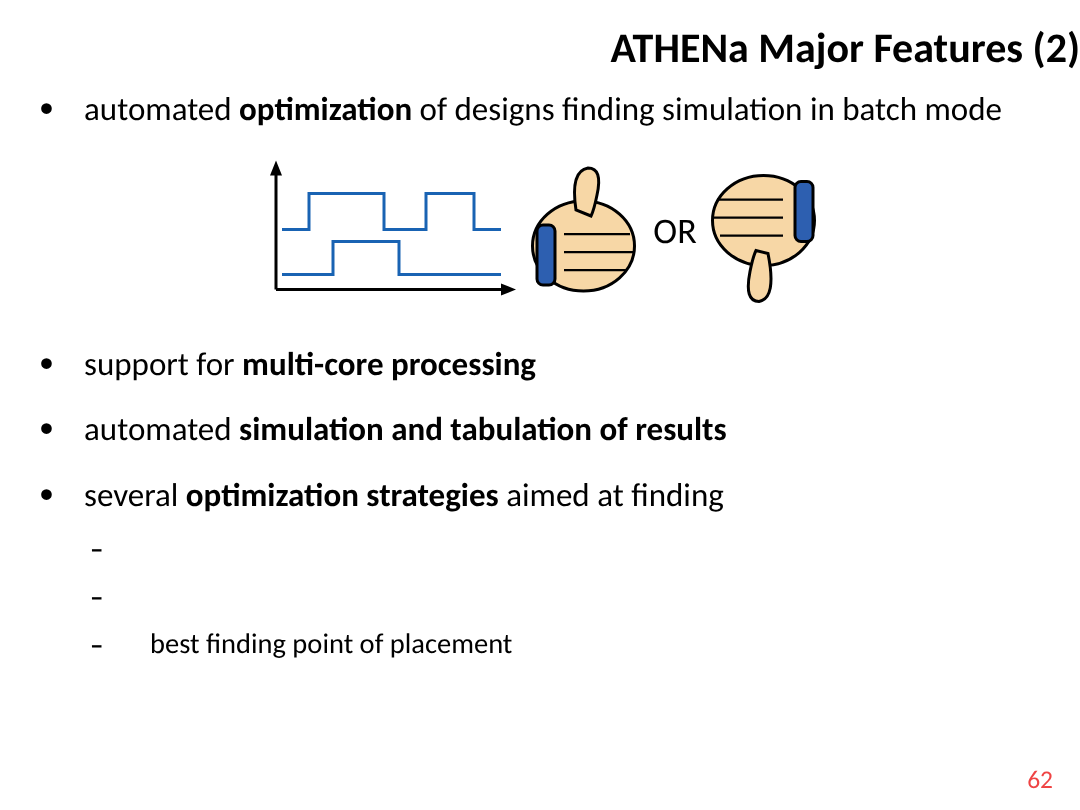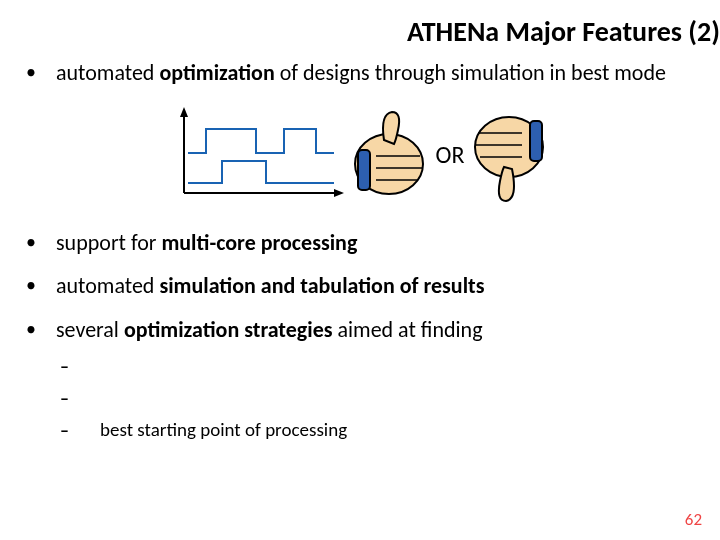--- a/index.html
+++ b/index.html
@@ -79,21 +79,21 @@
 </head>
 <body>
 
 <div class="title">ATHENa Major Features (2)</div>
 
 <div class="content">
 
   <div class="bullet-row">
     <div class="bullet-dot">•</div>
     <div class="bullet-text">
-      <span>automated </span><span class="bold">optimization</span><span> of designs through simulation in best mode</span>
+      <span>automated </span><span class="bold">optimization</span><span> of designs finding simulation in batch mode</span>
     </div>
   </div>
 
   <div class="figure-row">
     <svg class="waveform" width="180" height="100" viewBox="0 0 180 100">
       <line x1="18" y1="8" x2="18" y2="88" stroke="#000" stroke-width="2"></line>
       <polygon points="18,2 14,12 22,12" fill="#000"></polygon>
       <line x1="18" y1="88" x2="172" y2="88" stroke="#000" stroke-width="2"></line>
       <polygon points="178,88 168,84 168,92" fill="#000"></polygon>
       <polyline points="22,48 40,48 40,24 90,24 90,48 118,48 118,24 150,24 150,48 168,48" fill="none" stroke="#1963b3" stroke-width="2"></polyline>
@@ -143,18 +143,18 @@
   </div>
 
   <div class="dash-row">
     <div class="dash-mark">–</div>
   </div>
   <div class="dash-row">
     <div class="dash-mark">–</div>
   </div>
   <div class="dash-row">
     <div class="dash-mark">–</div>
-    <div class="dash-text">best starting point of processing</div>
+    <div class="dash-text">best finding point of placement</div>
   </div>
 
 </div>
 
 <div class="page-num">62</div>
 
 </body></html>

